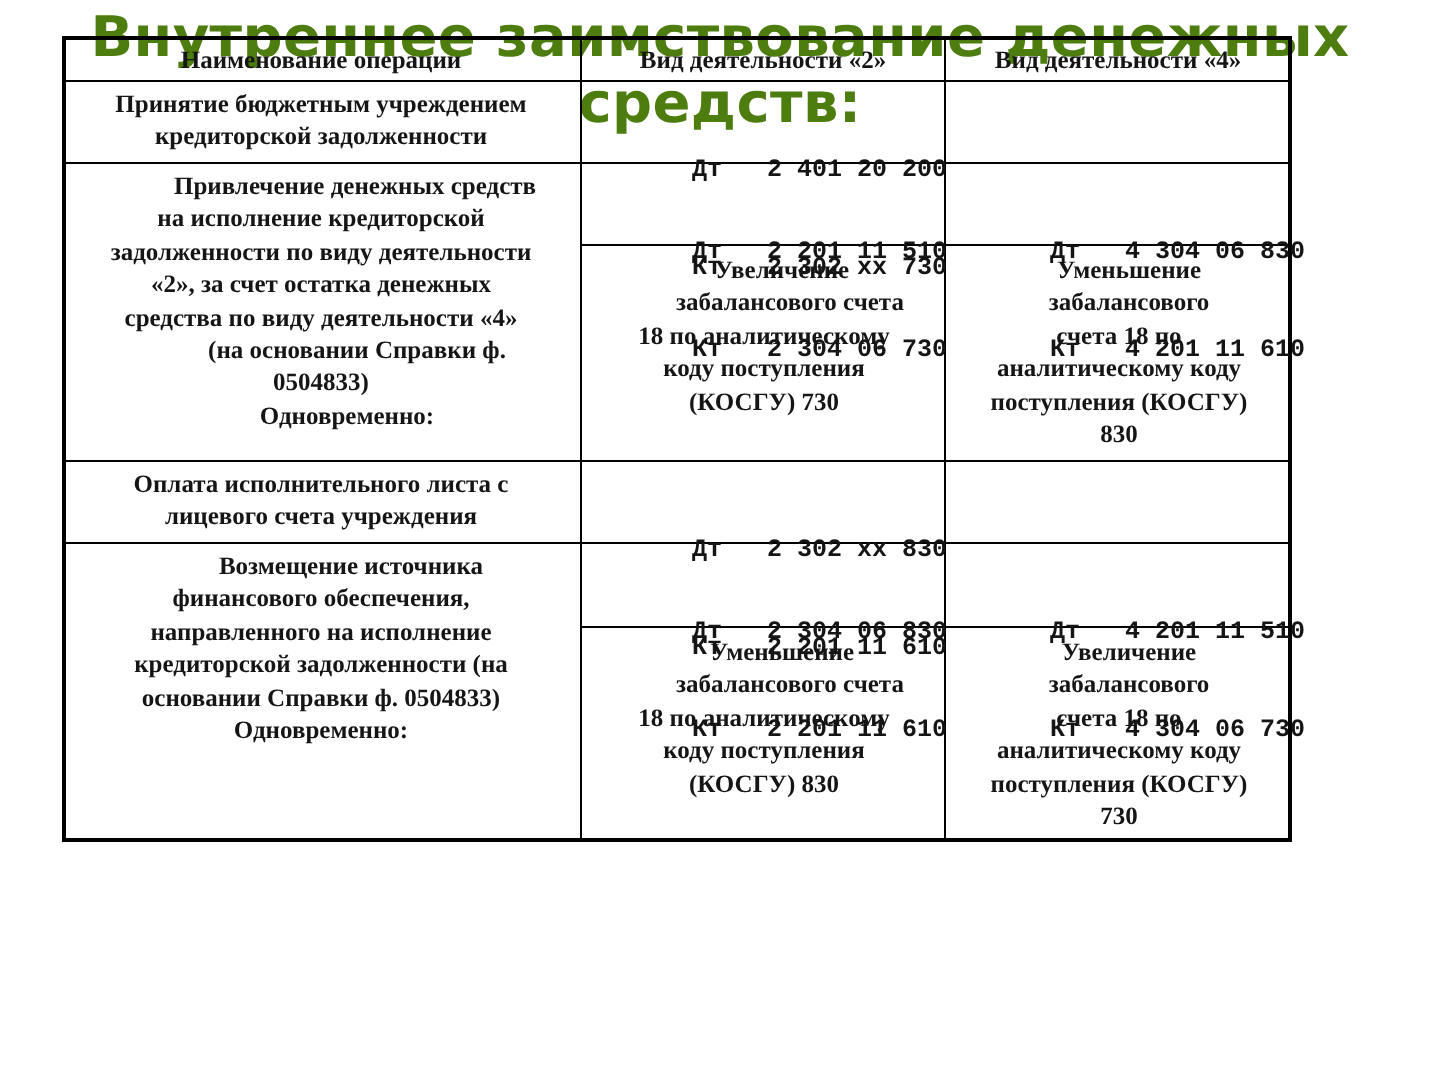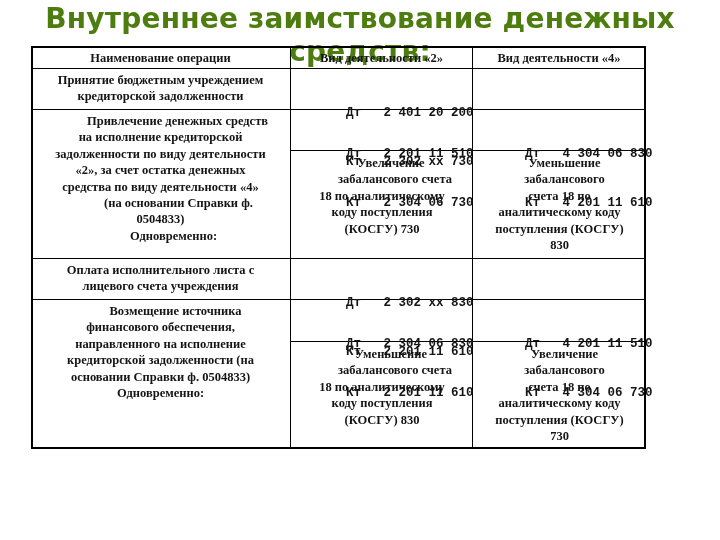--- a/index.html
+++ b/index.html
@@ -1,19 +1,19 @@
 <!DOCTYPE html>
 <html><head>
 <meta charset="utf-8">
 <style>
   html, body { margin:0; padding:0; }
   body { width:720px; height:540px; background:#ffffff; position:relative; overflow:hidden; color:#111; }
   .title { position:absolute; left:0; top:2px; width:720px; text-align:center;
     font-family:"DejaVu Sans", sans-serif; font-weight:bold; font-size:28px; letter-spacing:0.2px; color:#4d7c0f; }
-  .tbl { position:absolute; left:31px; top:46px; width:496px; height:402px; }
+  .tbl { position:absolute; left:31px; top:18px; width:496px; height:402px; }
   .ln { position:absolute; background:#000; }
   .cell { position:absolute; font-family:"Liberation Serif", serif; font-weight:bold; font-size:12.5px; line-height:16.4px; color:#151515; }
   .c { text-align:center; }
   .acct { white-space:pre;font-family:Liberation Mono, monospace; }
 </style>
 </head>
 <body>
 
 <div class="title">Внутреннее заимствование денежных средств:</div>
 

